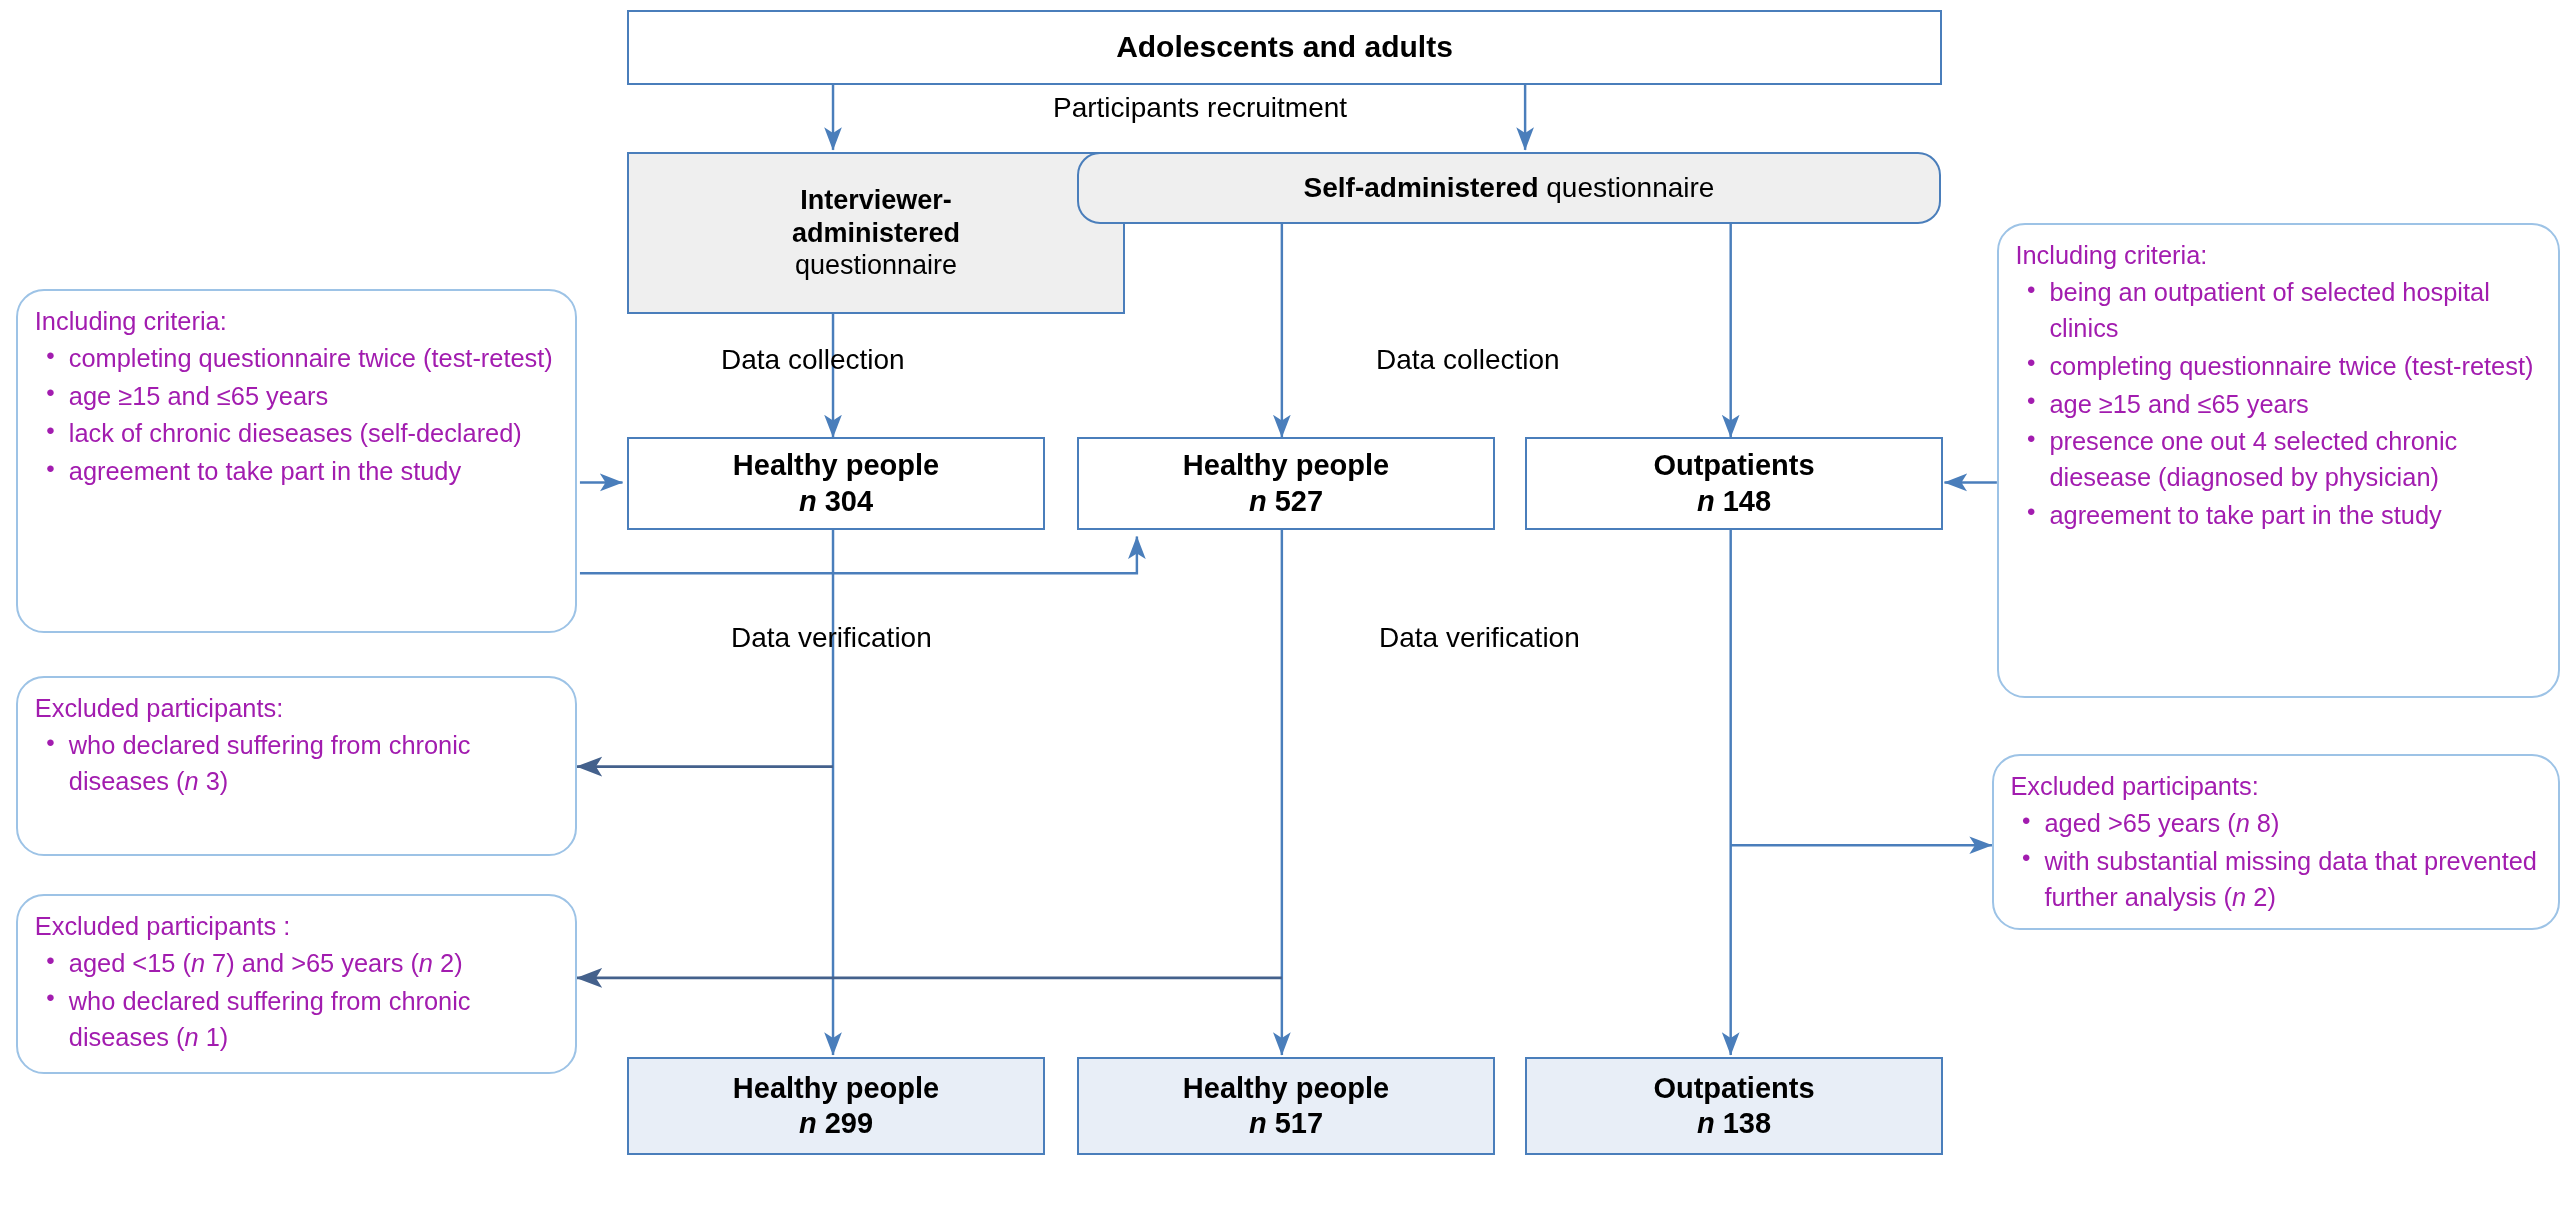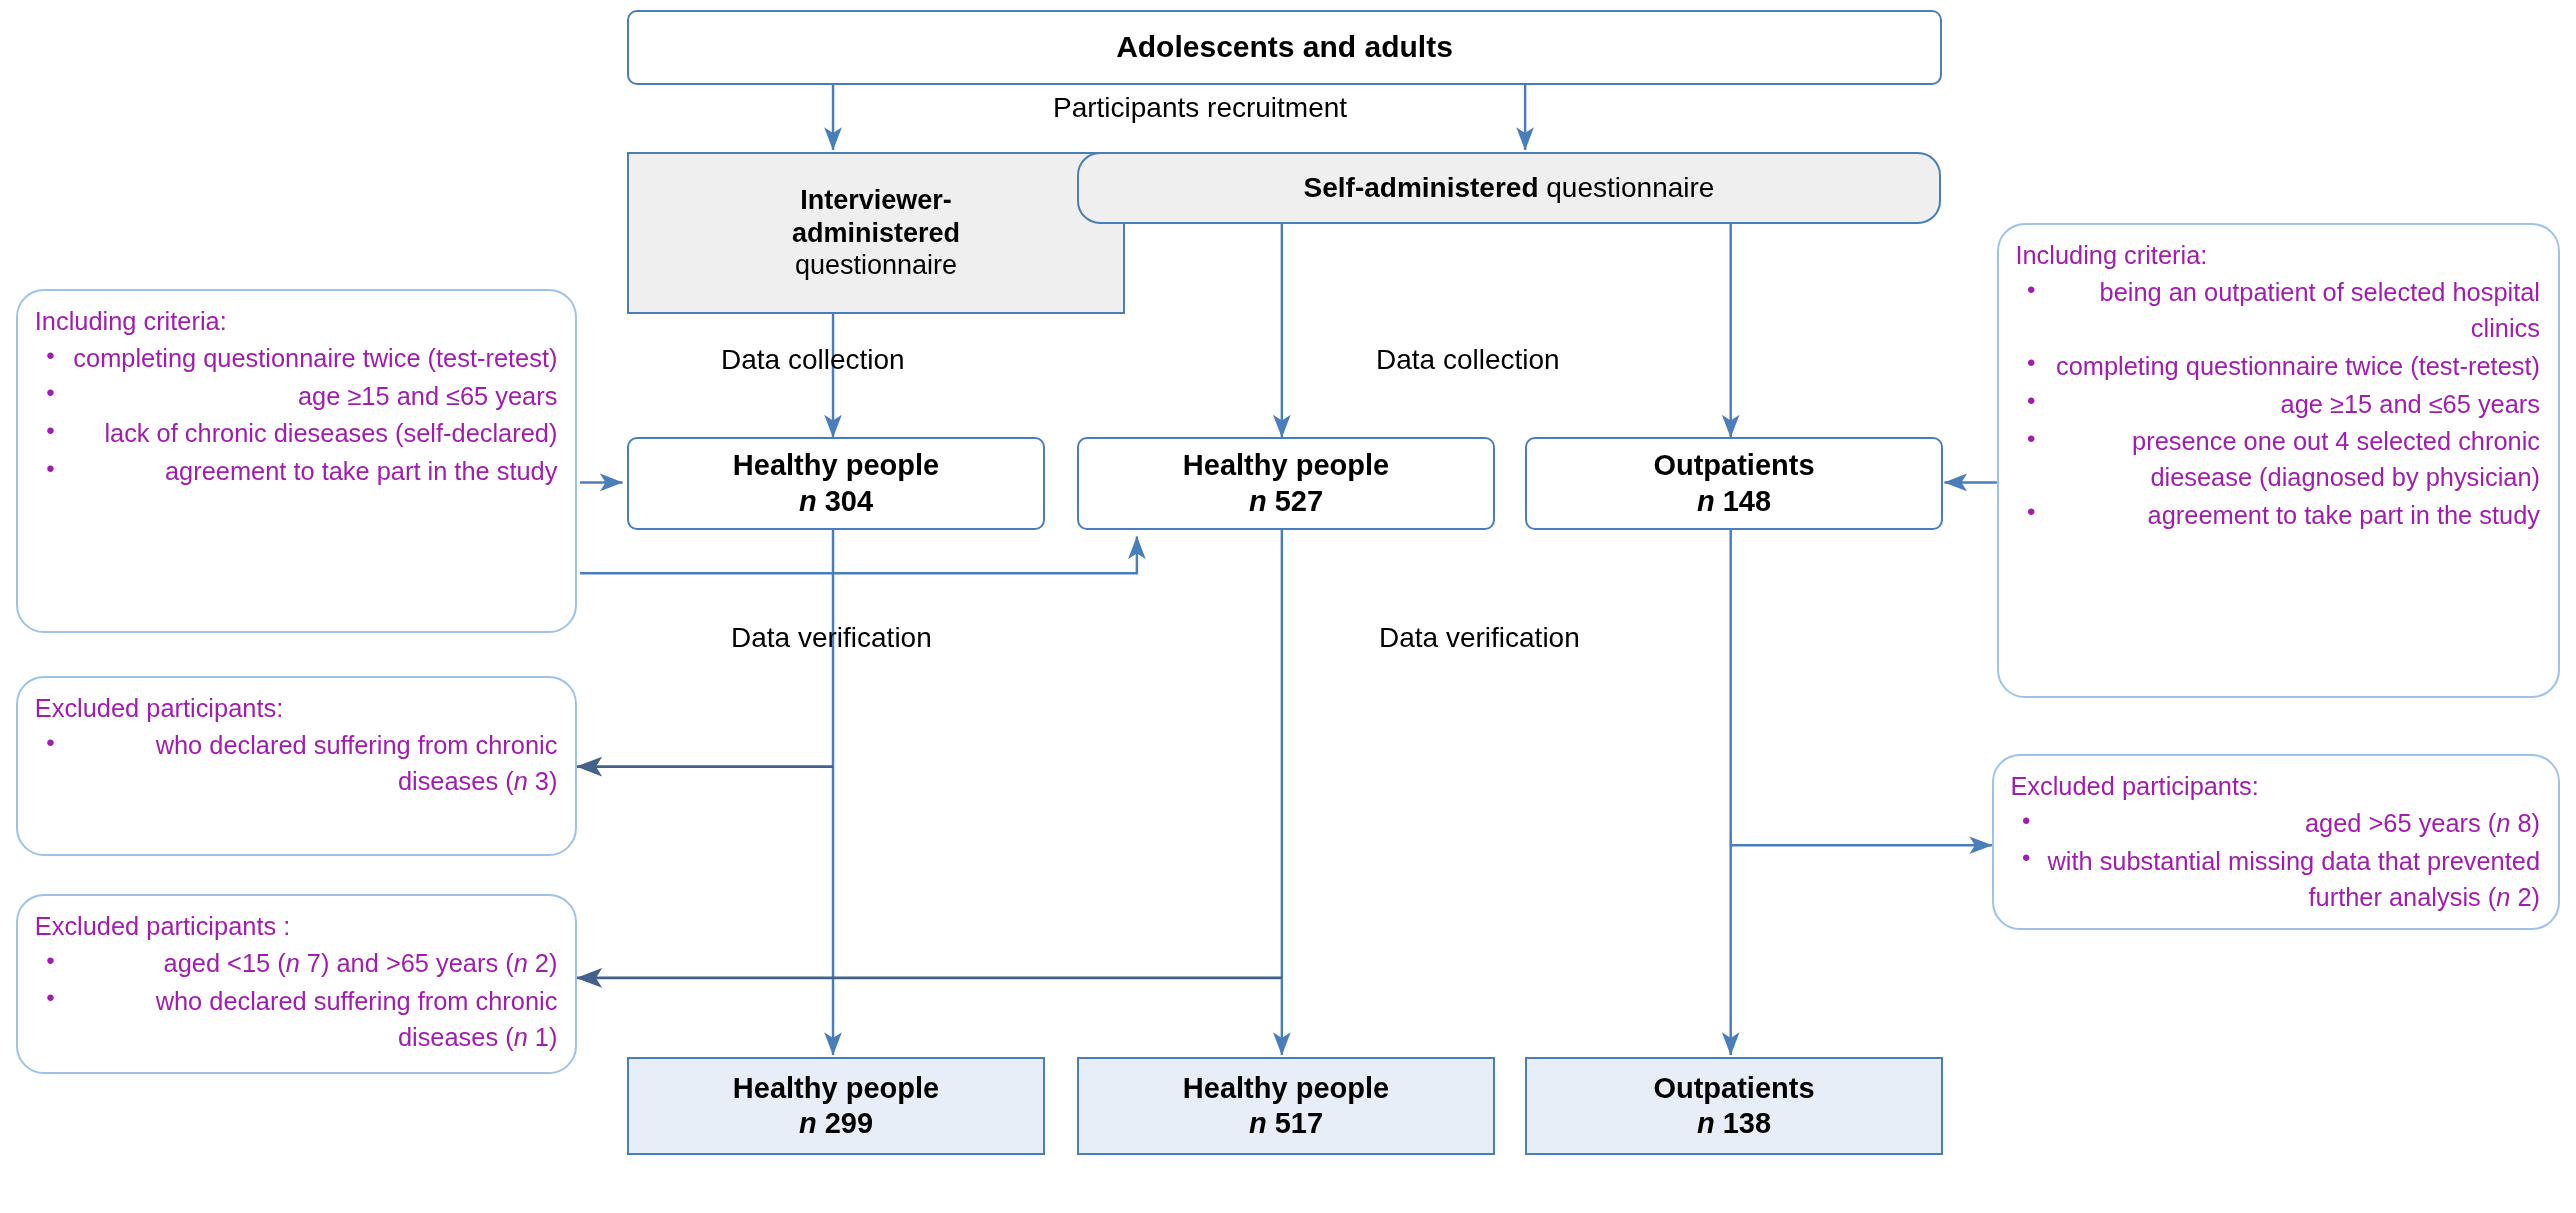--- a/index.html
+++ b/index.html
@@ -32,21 +32,21 @@
     box-sizing: border-box;
     border: 2.5px solid #4a7ebb;
     display: flex;
     flex-direction: column;
     align-items: center;
     justify-content: center;
     text-align: center;
     color: #000000;
     line-height: 1.22;
   }
-  .pbox.white   { background: #ffffff; border-radius: 10px; }
+  .pbox.white   { background: #ffffff; }
   .pbox.grey    { background: #efefef; }
   .pbox.pale    { background: #e8eef7; }
 
   .pbox .ln { display: block; }
   .pbox .b  { font-weight: bold; }
   .pbox .n  { font-weight: bold; }
   .pbox .n i { font-style: italic; font-weight: bold; }
 
   
   .rbox {
@@ -60,21 +60,20 @@
     line-height: 1.42;
   }
   .rbox .hdr {
     display: block;
     margin-bottom: 1.6px;
   }
   .rbox ul {
     list-style: none;
     margin: 0;
     padding: 0;
-    text-align: right;
   }
   .rbox li {
     position: relative;
     padding-left: 34px;
     margin: 0 0 1.6px 0;
   }
   .rbox li::before {
     content: "\2022";
     position: absolute;
     left: 11.5px;

